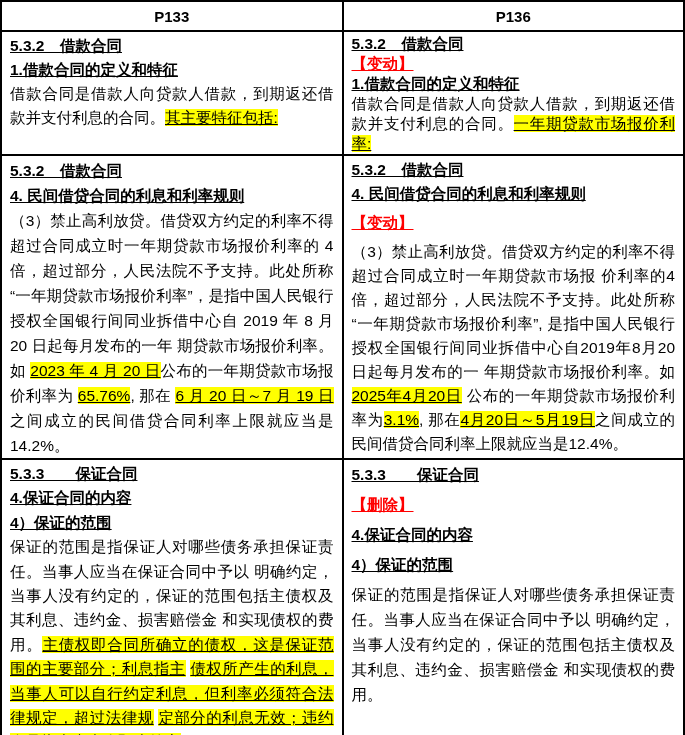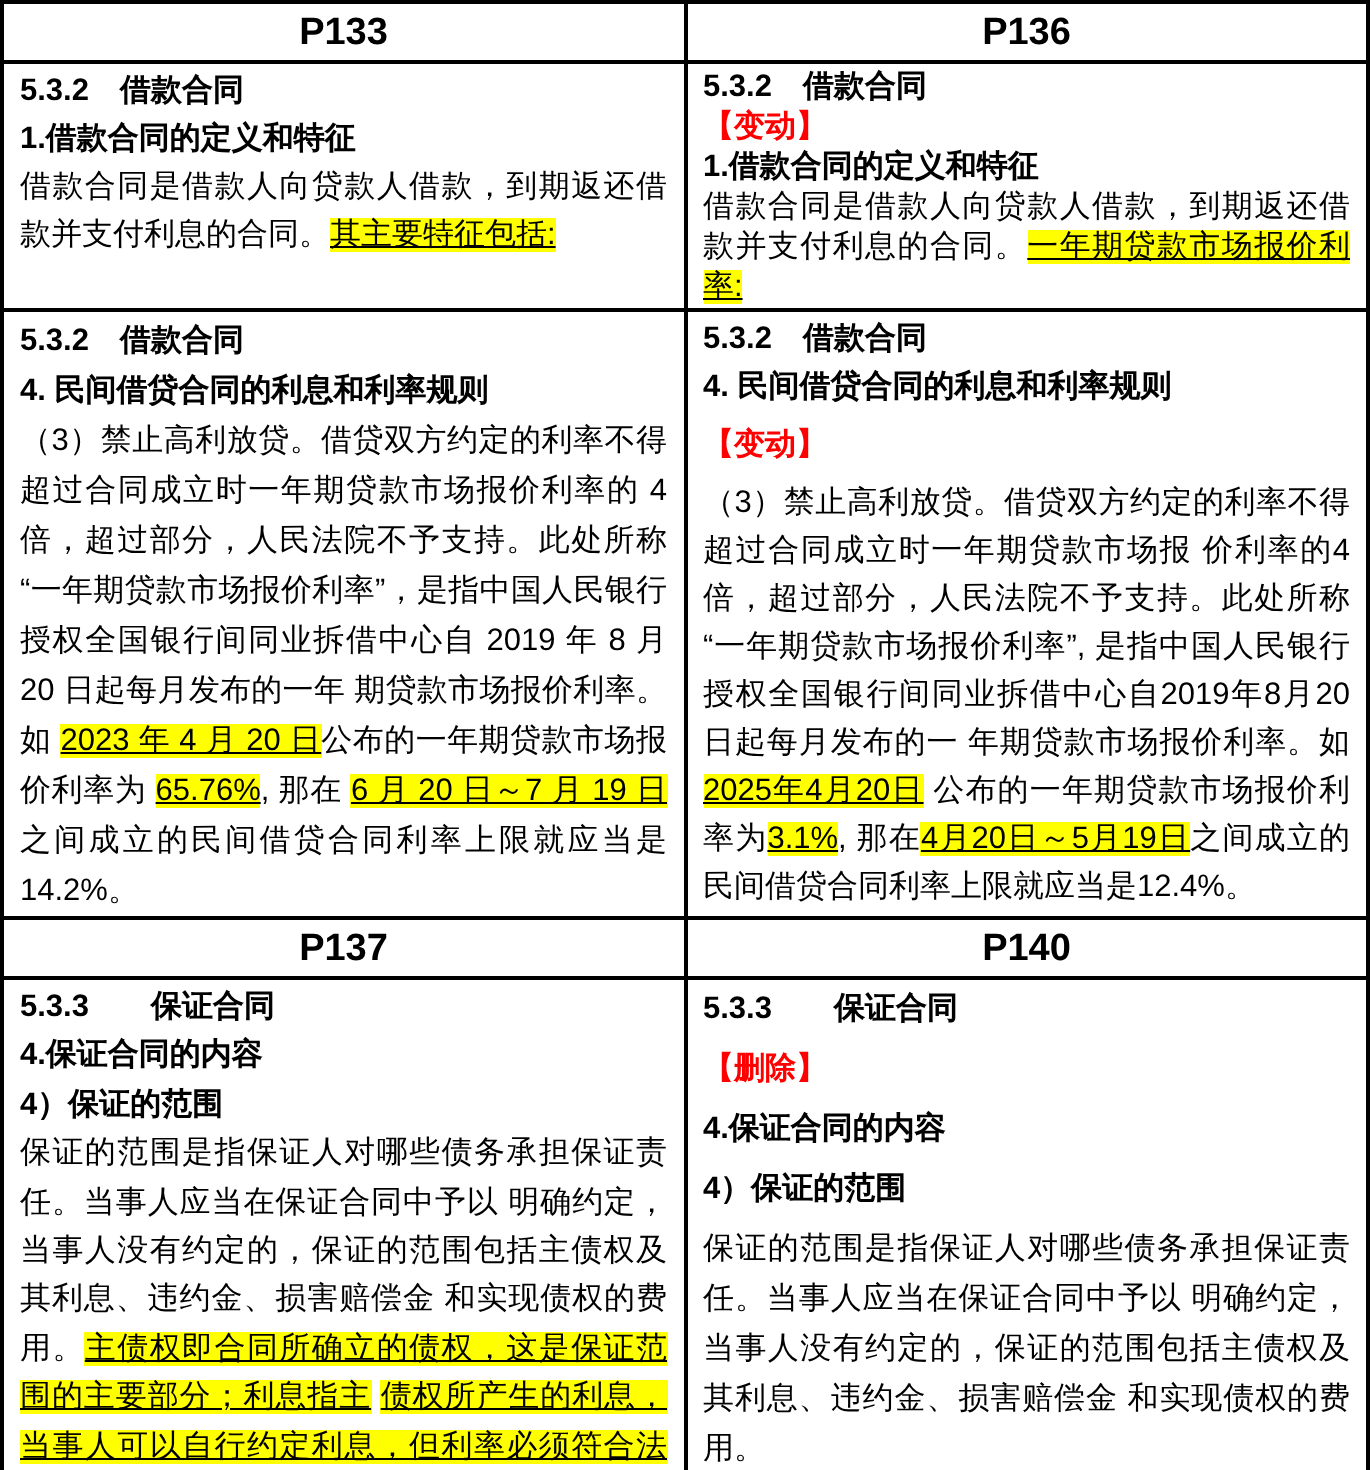--- a/index.html
+++ b/index.html
@@ -9,28 +9,28 @@
   }
   .doc-table{
     border-collapse:collapse;table-layout:fixed;width:685px;
   }
   .doc-table td{
     border:2px solid var(--border,#000);
     vertical-align:top;overflow:hidden;box-sizing:border-box;
   }
   td.page-cell{
     height:30px;text-align:center;vertical-align:middle;
-    font-weight:bold;font-size:19px;padding:1px 0 0 0;width:50%;
+    font-weight:bold;font-size:15px;padding:1px 0 0 0;width:50%;
   }
   td.content-cell{
     padding:2px 8px 0 8px;font-size:15.5px;width:50%;
   }
   .para{margin:0;text-align:justify;}
   .para:last-child{margin-bottom:0;}
-  .bold{font-weight:bold;}
+  .bold{font-weight:bold;text-decoration:underline;}
   .red{color:var(--red,#ff0000);}
   .hl{background:var(--hl,#ffff00);text-decoration:underline;}
   
   .lh-s1l .para{line-height:24px;}
   .lh-s1r .para{line-height:20px;}
   .lh-s2l .para{line-height:25px;}
   .lh-s2r .para{line-height:24px;}
   .lh-s3l .para{line-height:24.4px;}
   .lh-s3r .para{line-height:25px;}
   
@@ -73,24 +73,20 @@
           <div class="para"><span>（3）禁止高利放贷。借贷双方约定的利率不得超过合同成立时一年期贷款市场报价利率的 4 倍，超过部分，人民法院不予支持。此处所称“一年期贷款市场报价利率”，是指中国人民银行授权全国银行间同业拆借中心自 2019 年 8 月 20 日起每月发布的一年 期贷款市场报价利率。如 </span><span class="hl">2023 年 4 月 20 日</span><span>公布的一年期贷款市场报价利率为 </span><span class="hl">65.76%</span><span>, 那在 </span><span class="hl">6 月 20 日～7 月 19 日</span><span>之间成立的民间借贷合同利率上限就应当是 14.2%。</span></div>
         </td>
       <td class="content-cell lh-s2r cell-s2r">
           <div class="para"><span class="bold">5.3.2　借款合同</span></div>
           <div class="para"><span class="bold">4. 民间借贷合同的利息和利率规则</span></div>
           <div class="para"><span class="bold red">【变动】</span></div>
           <div class="para"><span>（3）禁止高利放贷。借贷双方约定的利率不得超过合同成立时一年期贷款市场报 价利率的4倍，超过部分，人民法院不予支持。此处所称“一年期贷款市场报价利率”, 是指中国人民银行授权全国银行间同业拆借中心自2019年8月20日起每月发布的一 年期贷款市场报价利率。如</span><span class="hl">2025年4月20日</span><span> 公布的一年期贷款市场报价利率为</span><span class="hl">3.1%</span><span>, 那在</span><span class="hl">4月20日～5月19日</span><span>之间成立的民间借贷合同利率上限就应当是12.4%。</span></div>
         </td>
     </tr>
 
-    <tr class="page-row">
-      <td class="page-cell">P137</td>
-      <td class="page-cell">P140</td>
-    </tr>
     <tr class="content-row row-c3">
       <td class="content-cell lh-s3l">
           <div class="para"><span class="bold">5.3.3　　保证合同</span></div>
           <div class="para"><span class="bold">4.保证合同的内容</span></div>
           <div class="para"><span class="bold">4）保证的范围</span></div>
           <div class="para"><span>保证的范围是指保证人对哪些债务承担保证责任。当事人应当在保证合同中予以 明确约定，当事人没有约定的，保证的范围包括主债权及其利息、违约金、损害赔偿金 和实现债权的费用。</span><span class="hl">主债权即合同所确立的债权，这是保证范围的主要部分；利息指主</span><span> </span><span class="hl">债权所产生的利息，当事人可以自行约定利息，但利率必须符合法律规定，超过法律规</span><span> </span><span class="hl">定部分的利息无效；违约金是指由当事人预先约定</span></div>
         </td>
       <td class="content-cell lh-s3r cell-s3r">
           <div class="para"><span class="bold">5.3.3　　保证合同</span></div>
           <div class="para"><span class="bold red">【删除】</span></div>

